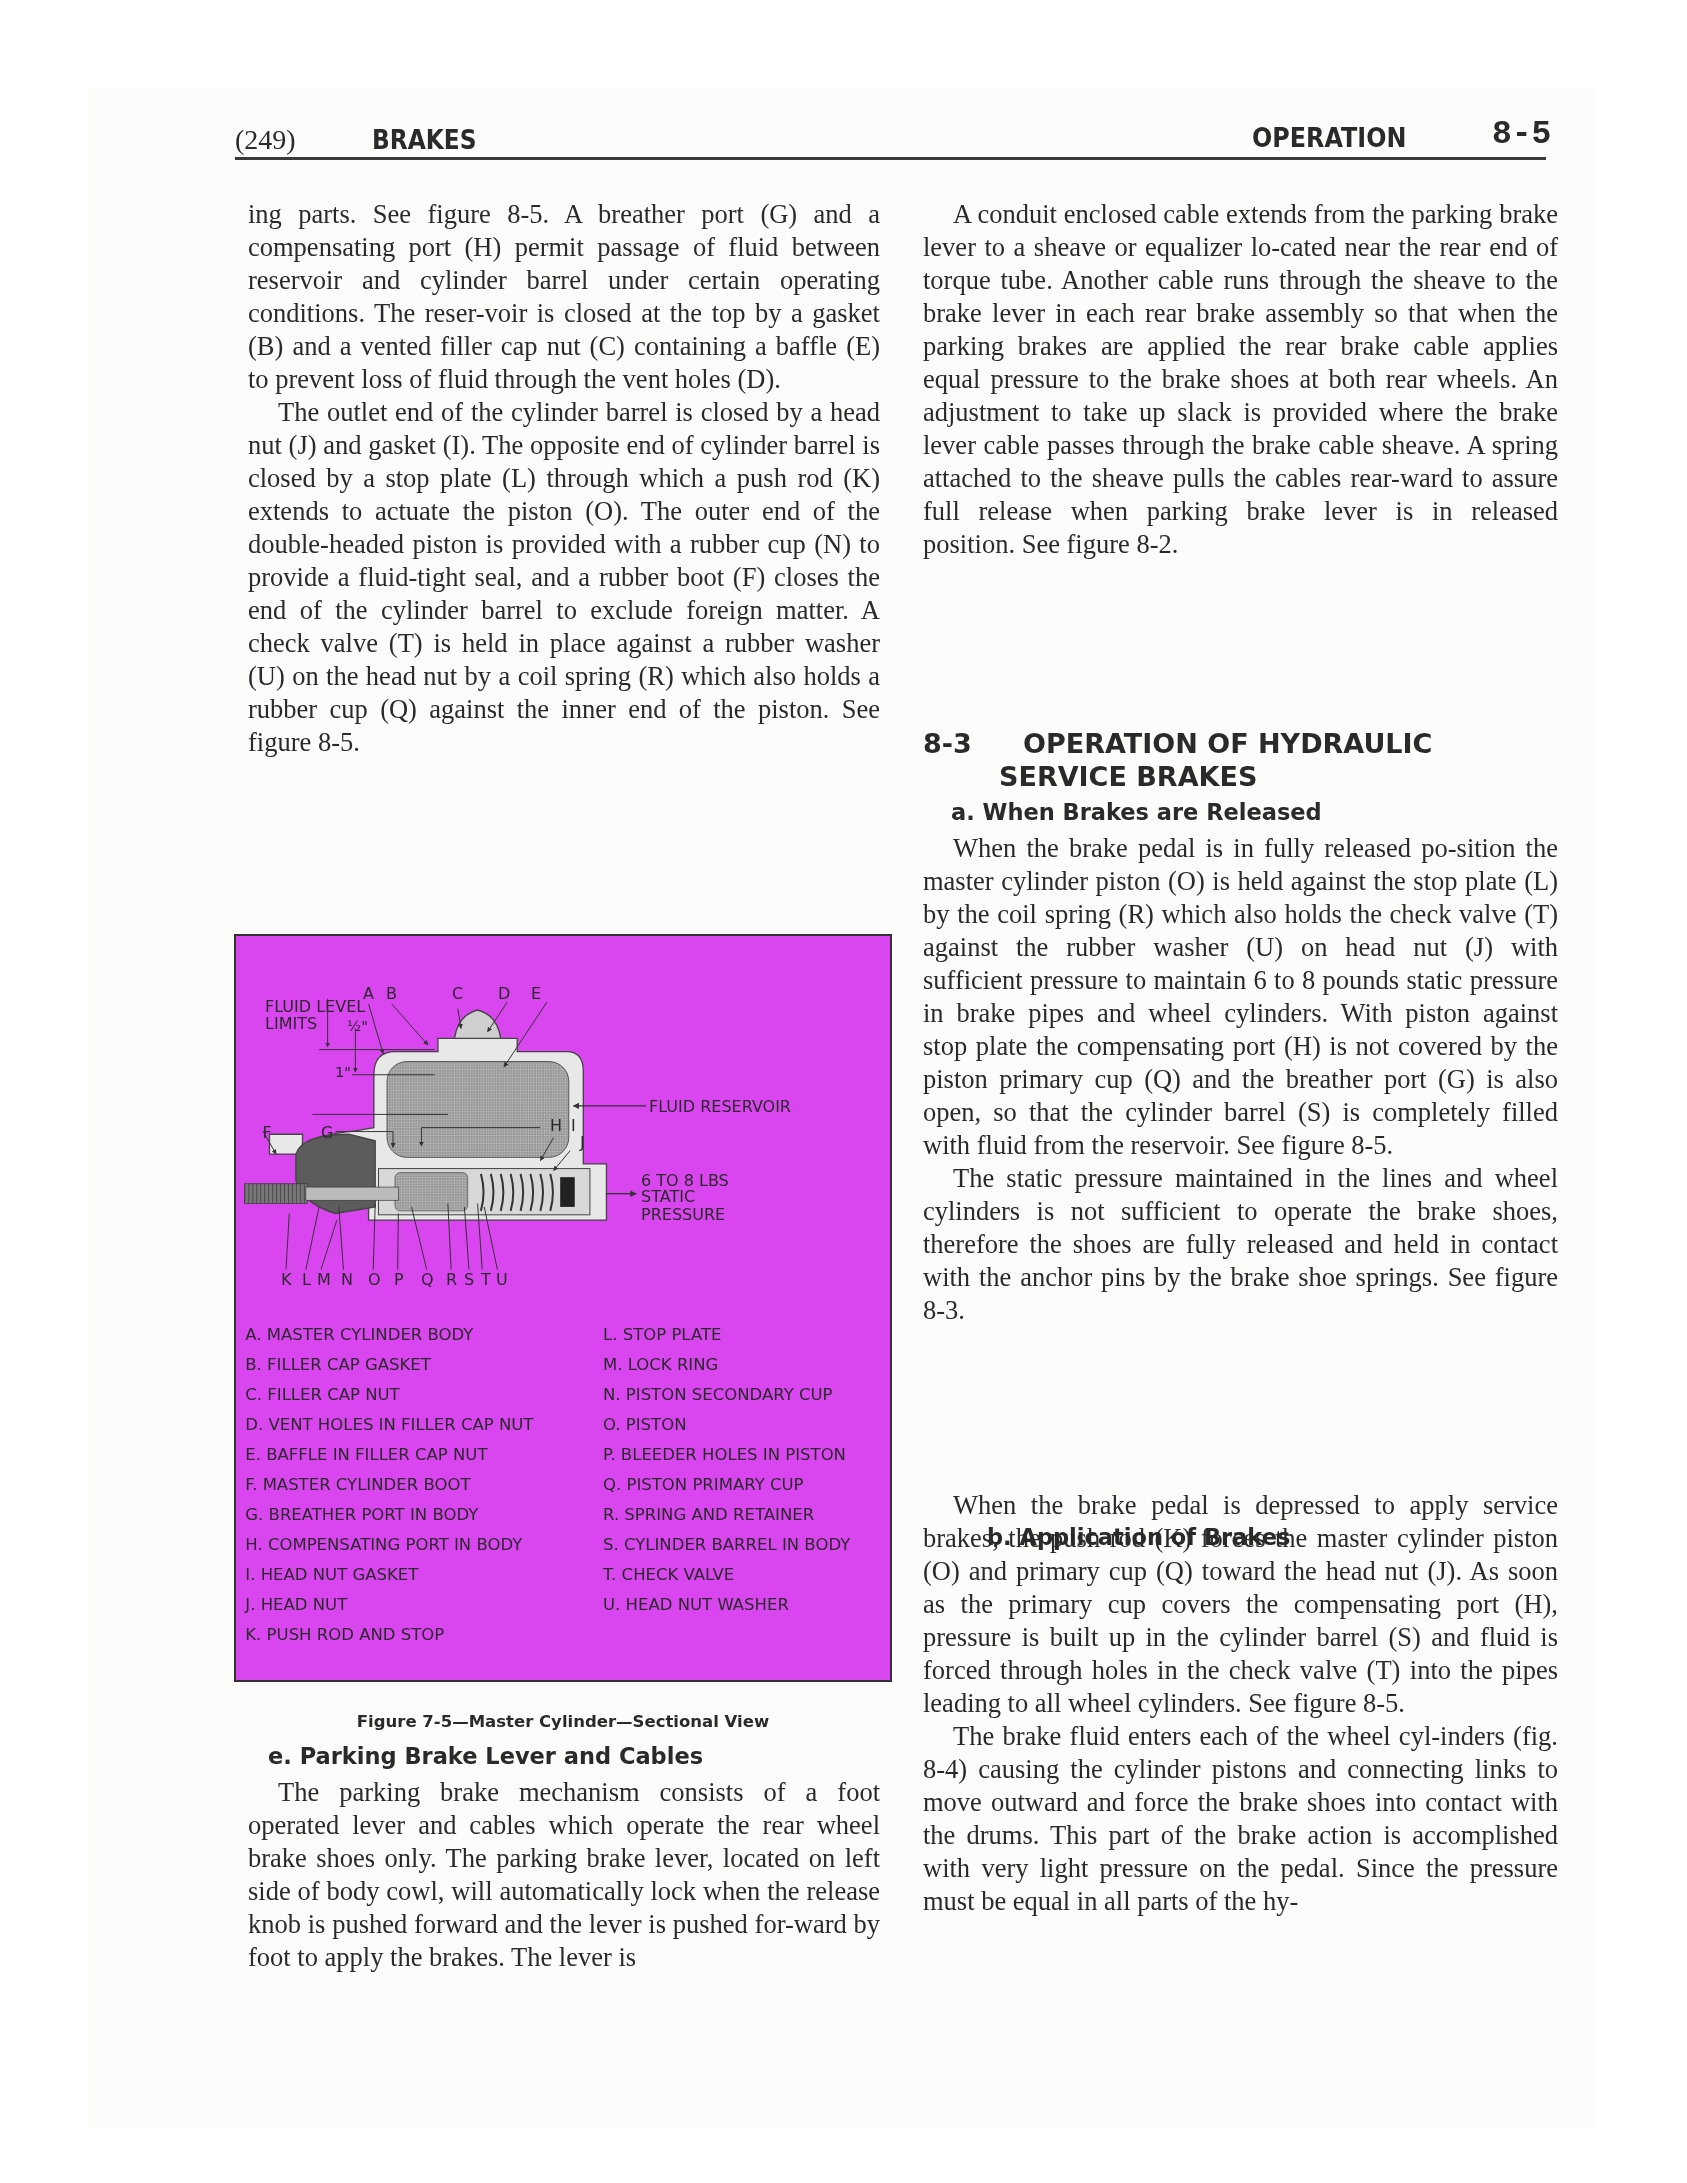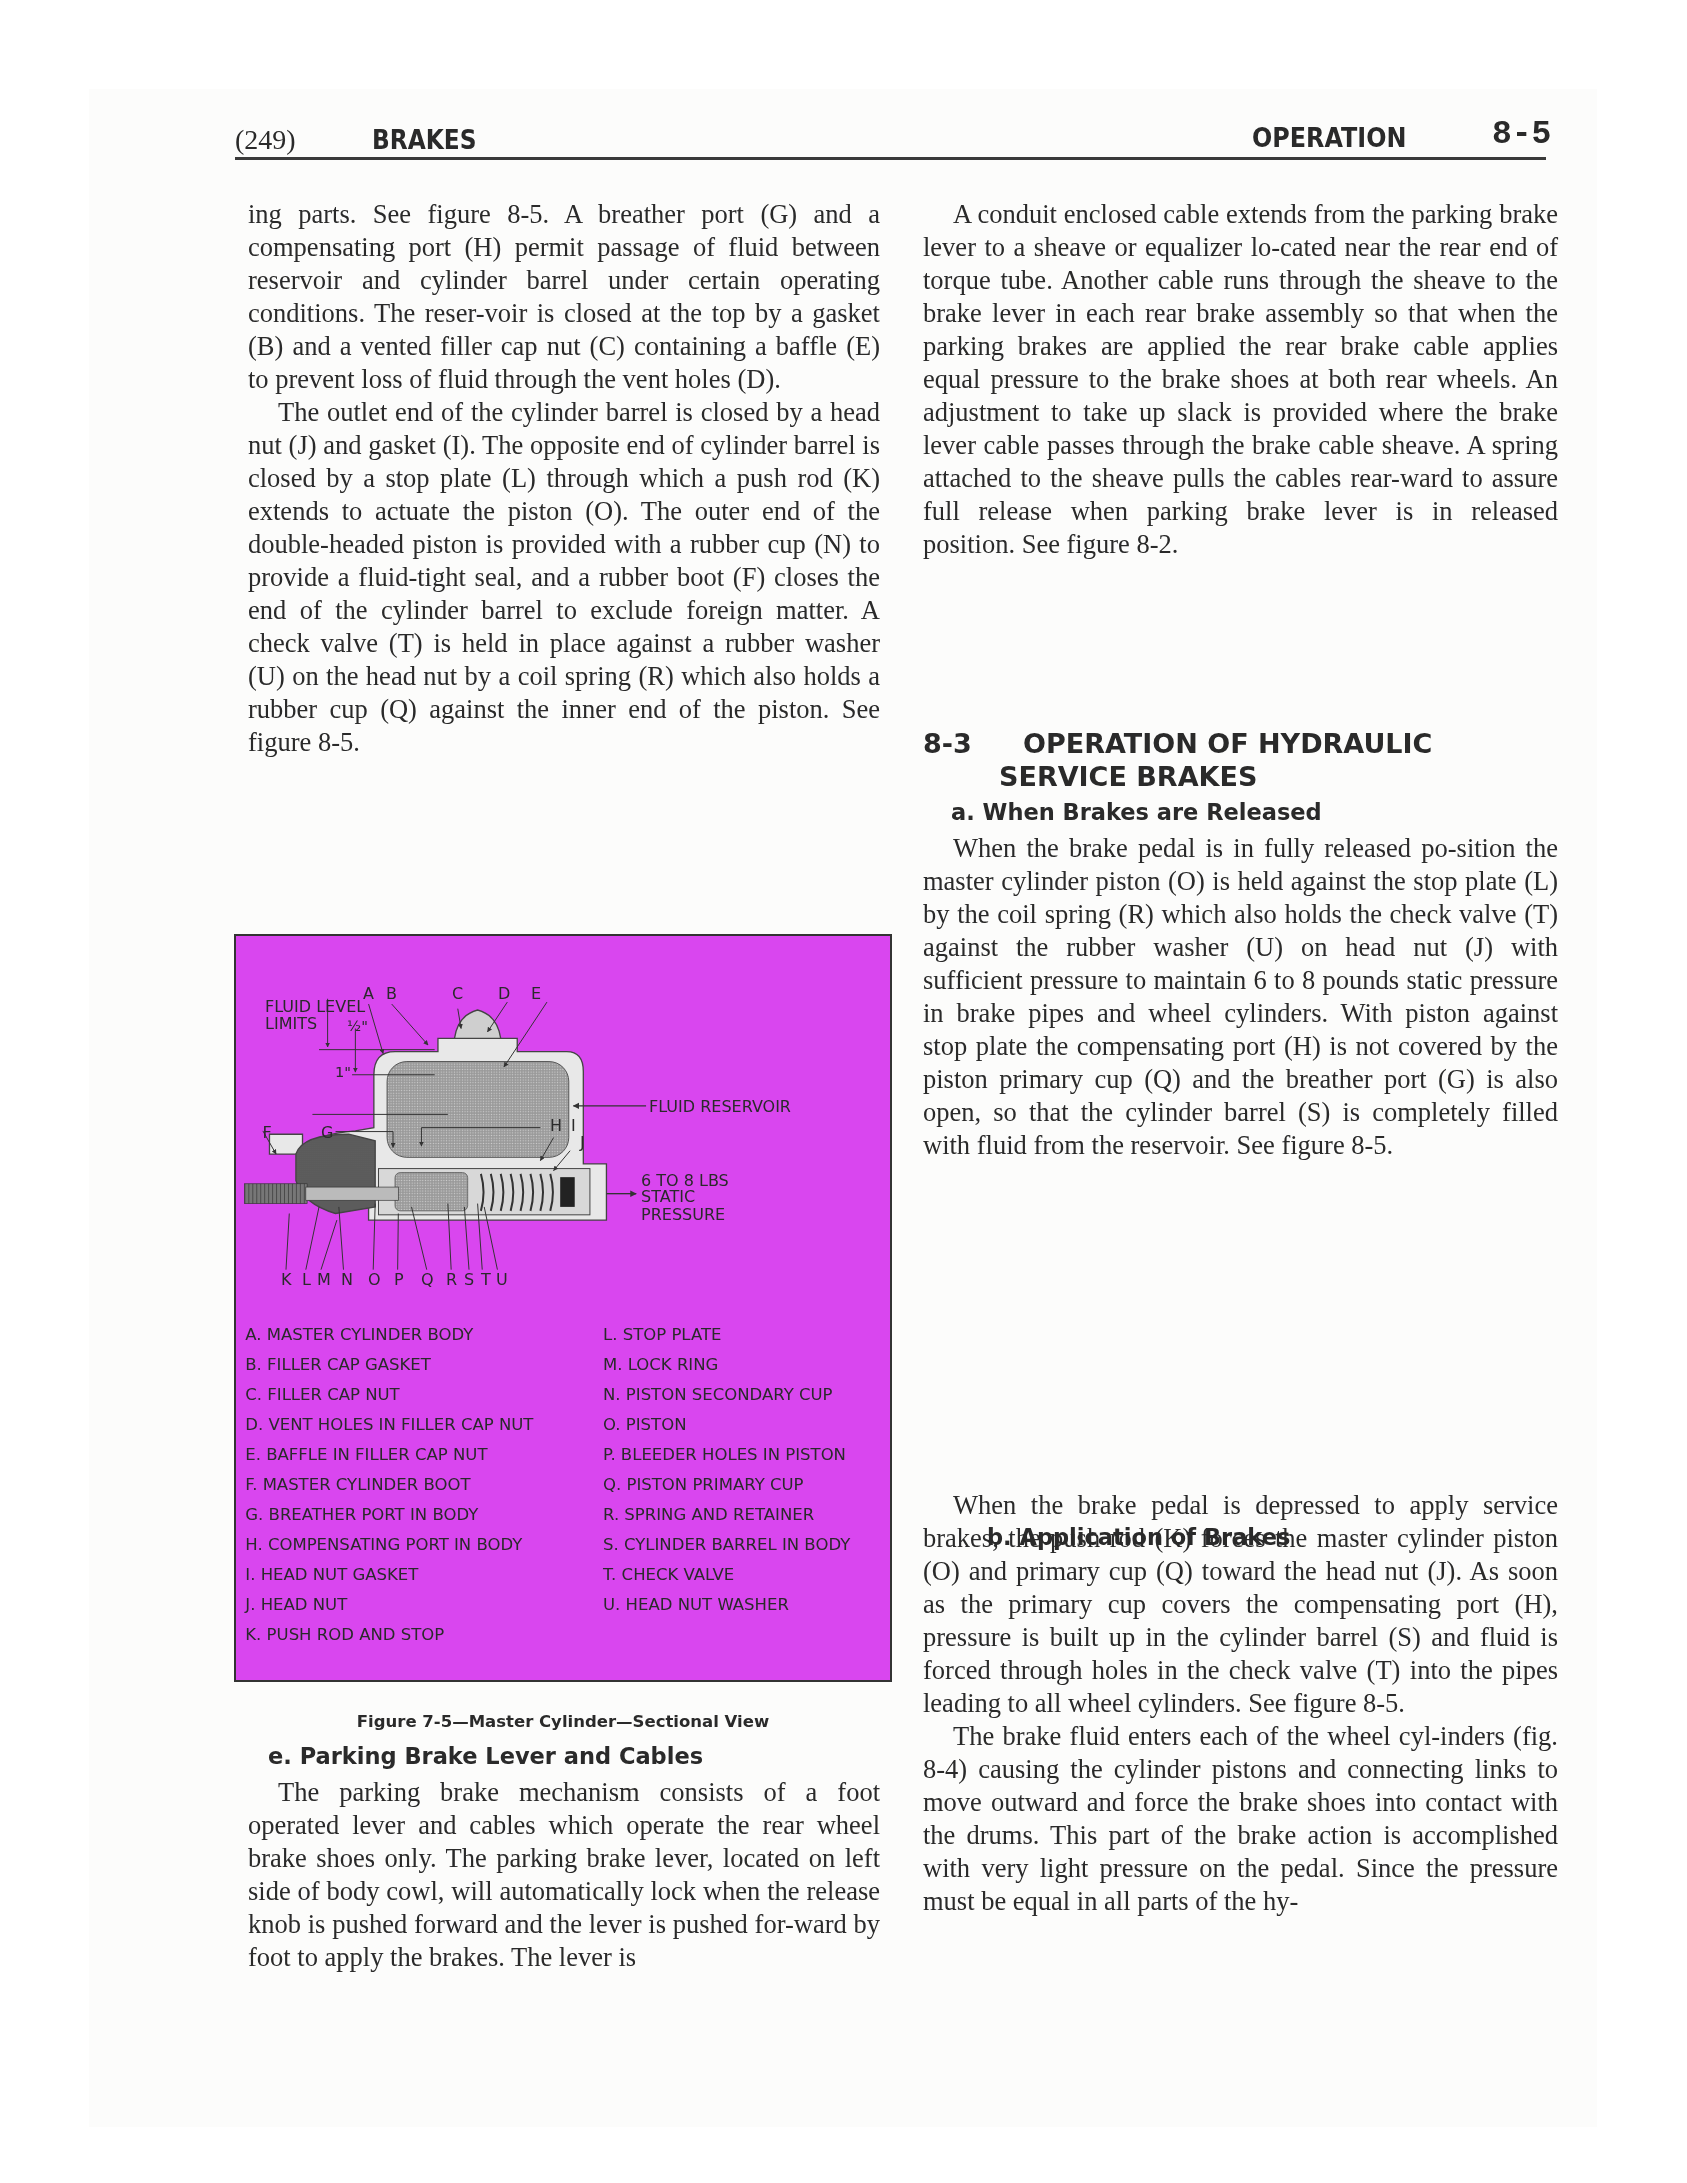--- a/index.html
+++ b/index.html
@@ -219,20 +219,21 @@
 
 <div class="sec-head" style="top:728px;height:66px;">
   <span class="num">8-3</span>
   <span class="title" style="top:0;margin-left:24px;">OPERATION OF HYDRAULIC</span>
   <span class="title" style="top:33px;">SERVICE BRAKES</span>
 </div>
 
 <div class="sub-head" style="left:951px;top:799px;">a. When Brakes are Released</div>
 <div class="col right-col" style="top:832px;">
   <p class="indent">When the brake pedal is in fully released po-sition the master cylinder piston (O) is held against the stop plate (L) by the coil spring (R) which also holds the check valve (T) against the rubber washer (U) on head nut (J) with sufficient pressure to maintain 6 to 8 pounds static pressure in brake pipes and wheel cylinders. With piston against stop plate the compensating port (H) is not covered by the piston primary cup (Q) and the breather port (G) is also open, so that the cylinder barrel (S) is completely filled with fluid from the reservoir. See figure 8-5.</p>
+  <p class="indent">The static pressure maintained in the lines and wheel cylinders is not sufficient to operate the brake shoes, therefore the shoes are fully released and held in contact with the anchor pins by the brake shoe springs. See figure 8-3.</p>
 </div>
 
 <div class="sub-head" style="left:955px;top:1524px;margin-left:32px;">b. Application of Brakes</div>
 <div class="col right-col" style="top:1489px;">
   <p class="indent">When the brake pedal is depressed to apply service brakes, the push rod (K) forces the master cylinder piston (O) and primary cup (Q) toward the head nut (J). As soon as the primary cup covers the compensating port (H), pressure is built up in the cylinder barrel (S) and fluid is forced through holes in the check valve (T) into the pipes leading to all wheel cylinders. See figure 8-5.</p>
   <p class="indent">The brake fluid enters each of the wheel cyl-inders (fig. 8-4) causing the cylinder pistons and connecting links to move outward and force the brake shoes into contact with the drums. This part of the brake action is accomplished with very light pressure on the pedal. Since the pressure must be equal in all parts of the hy-</p>
 </div>
 
 
 </body></html>

